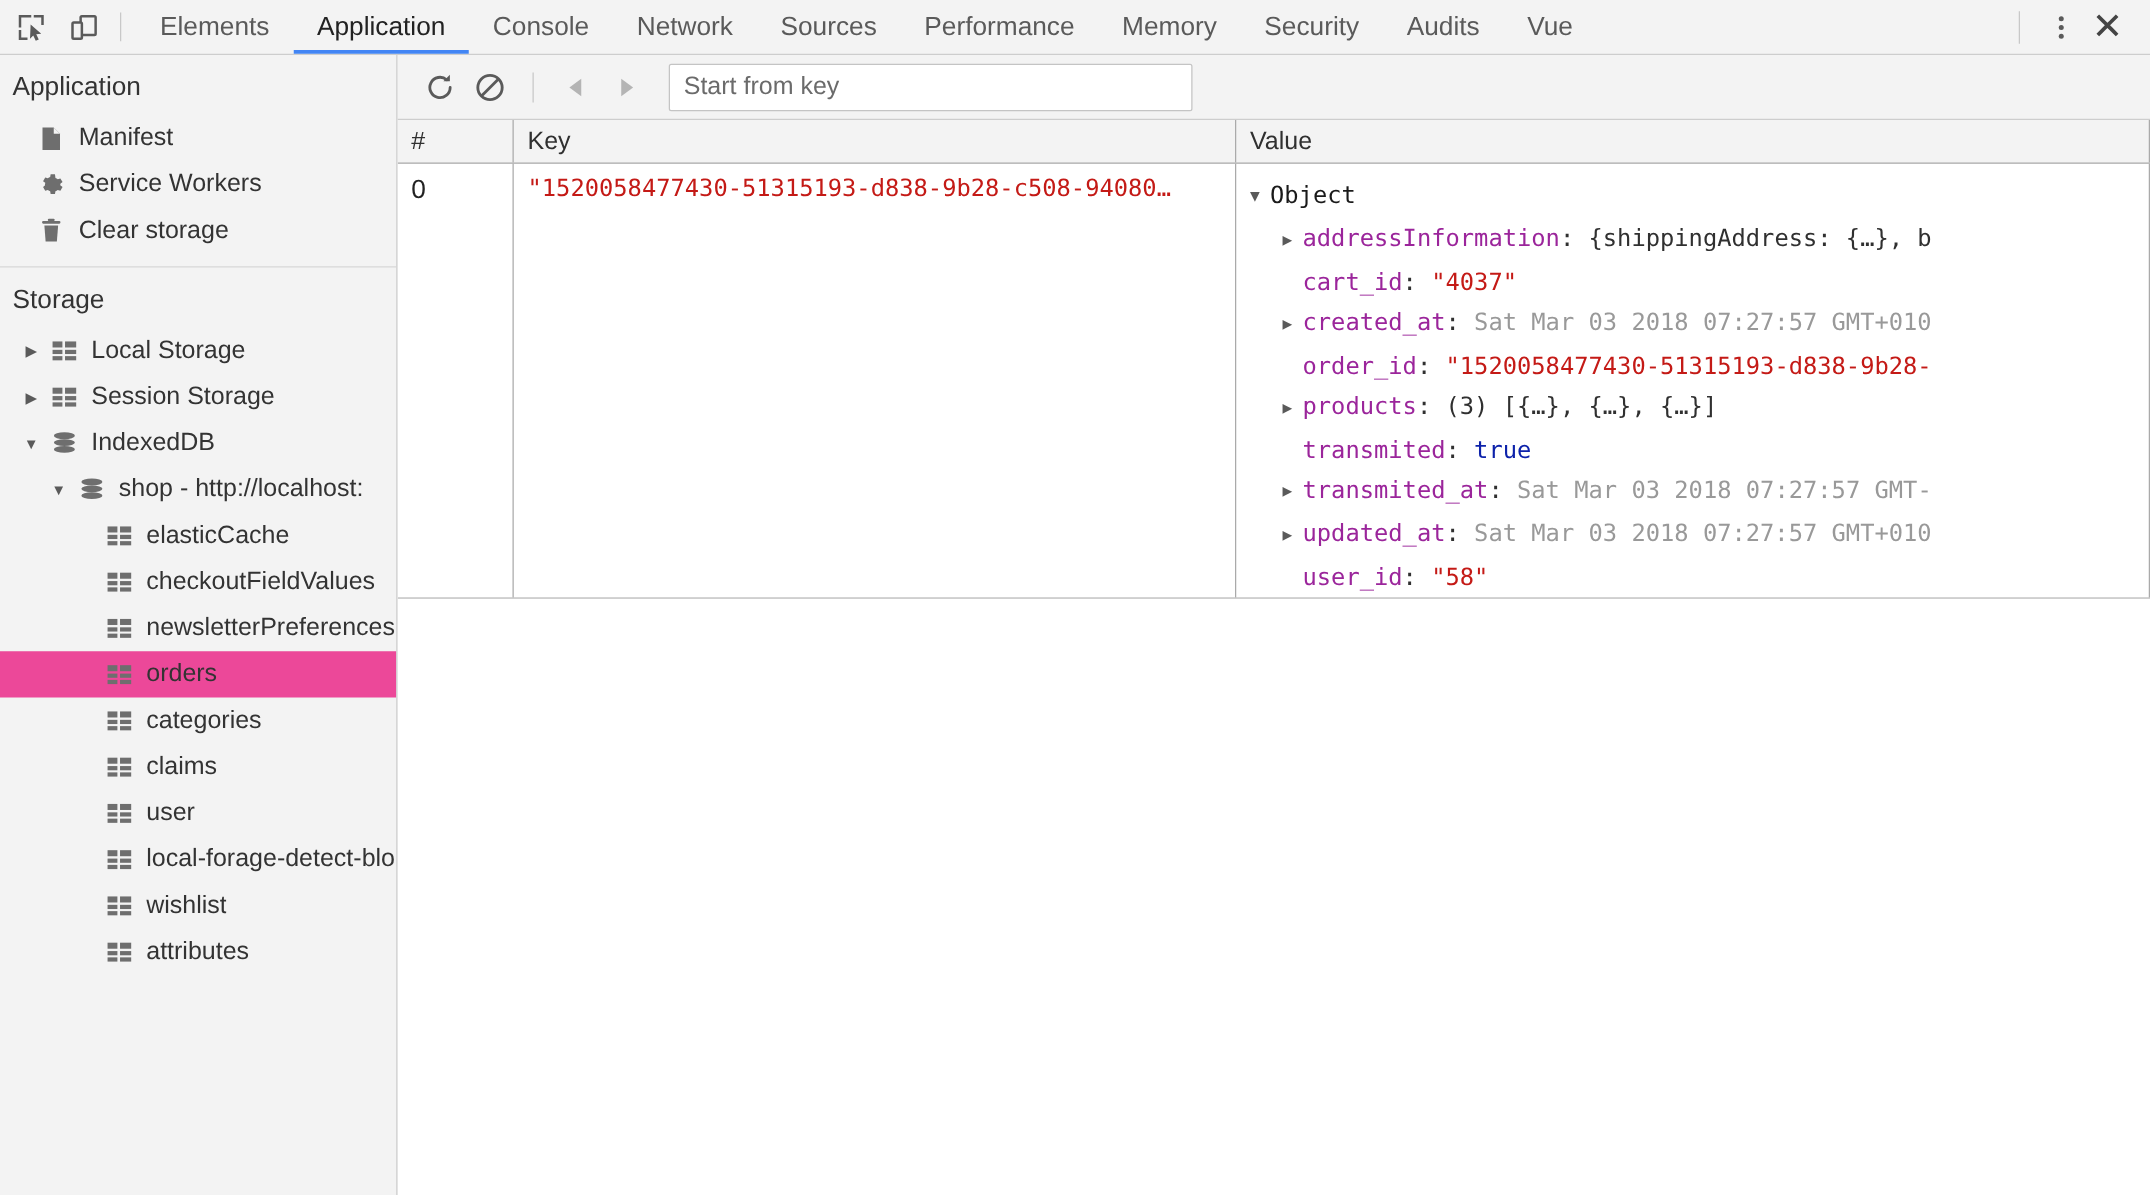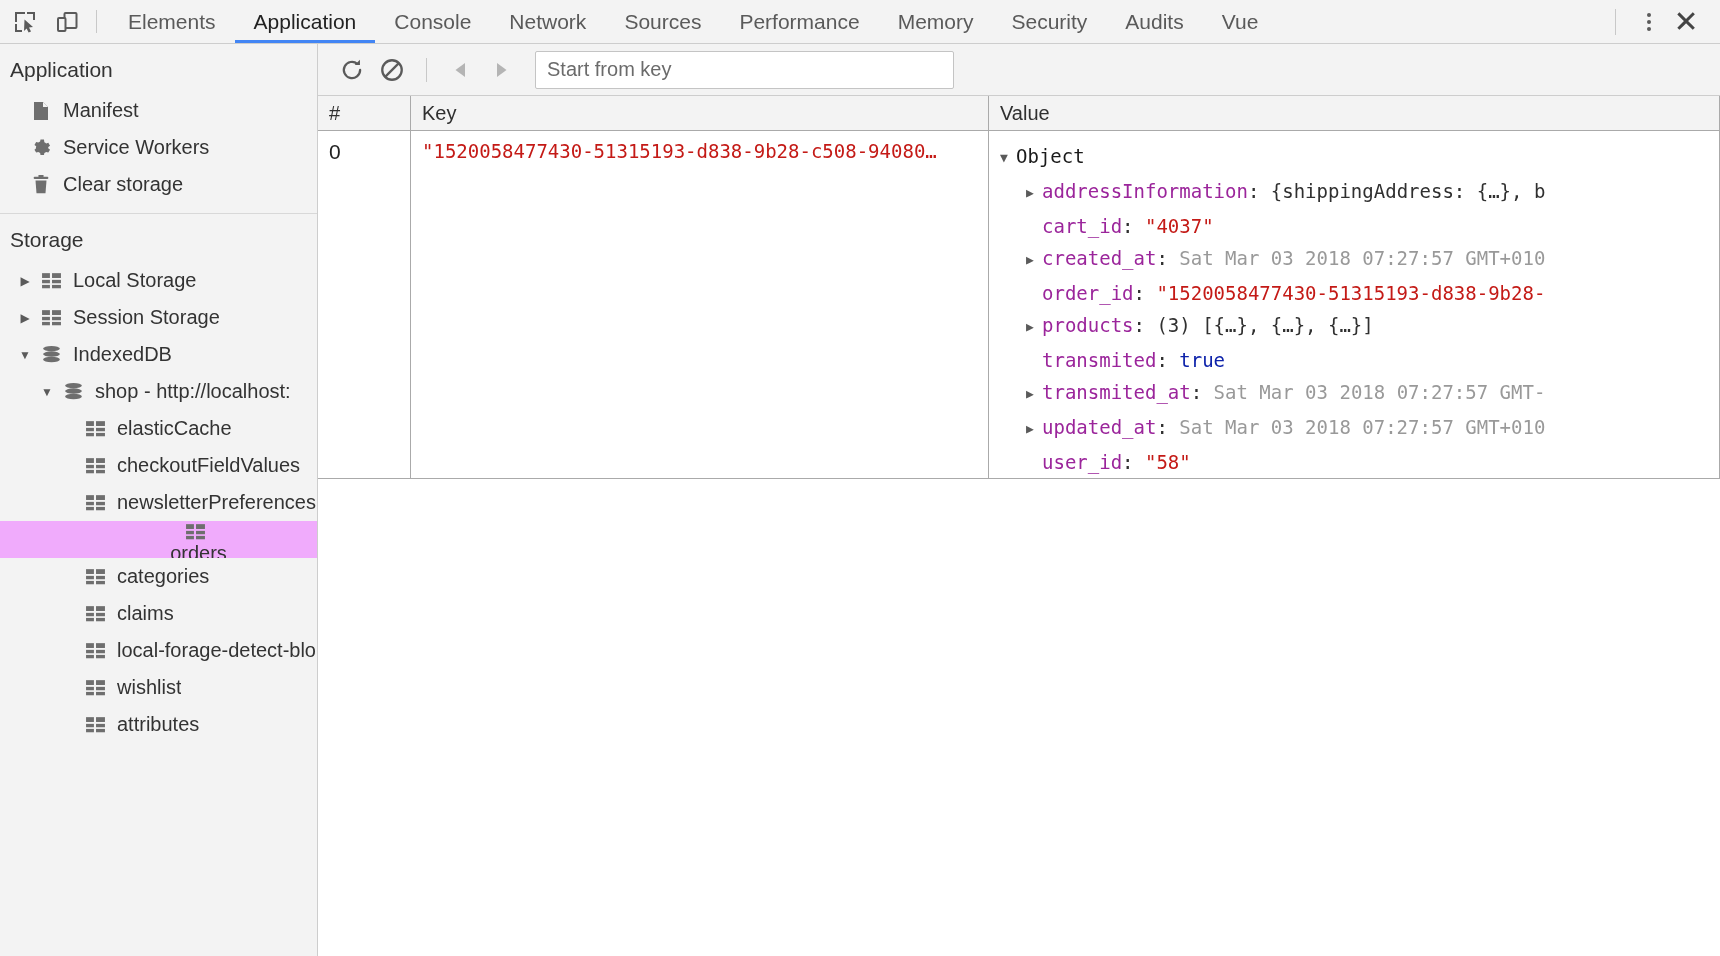--- a/index.html
+++ b/index.html
@@ -93,21 +93,21 @@
   .sb-item {
     display: flex;
     align-items: center;
     height: 37px;
     font-size: 20px;
     color: #333;
     cursor: pointer;
     white-space: nowrap;
     overflow: hidden;
   }
-  .sb-item.selected { background: #f0abfc; flex-direction: column; }
+  .sb-item.selected { background: #ec4899; }
   .sb-item .arrow {
     width: 22px; min-width: 22px;
     display: flex; align-items: center; justify-content: center;
     color: #5a5a5a; font-size: 12px;
   }
   .sb-item .icon {
     width: 30px; min-width: 30px;
     display: flex; align-items: center; justify-content: center;
     margin-right: 7px;
   }
@@ -454,20 +454,33 @@
           <span class="icon">
               <svg width="21" height="21" viewBox="0 0 20 20">
                 <rect x="1" y="3" width="7.5" height="4.6" fill="#6e6e6e"></rect>
                 <rect x="10.5" y="3" width="8.5" height="4.6" fill="#6e6e6e"></rect>
                 <rect x="1" y="9.4" width="7.5" height="3.2" fill="#6e6e6e"></rect>
                 <rect x="10.5" y="9.4" width="8.5" height="3.2" fill="#6e6e6e"></rect>
                 <rect x="1" y="14.2" width="7.5" height="3.2" fill="#6e6e6e"></rect>
                 <rect x="10.5" y="14.2" width="8.5" height="3.2" fill="#6e6e6e"></rect>
               </svg>
             </span>
+          <span class="label">user</span>
+        </div>
+        <div class="sb-item lvl3">
+          <span class="icon">
+              <svg width="21" height="21" viewBox="0 0 20 20">
+                <rect x="1" y="3" width="7.5" height="4.6" fill="#6e6e6e"></rect>
+                <rect x="10.5" y="3" width="8.5" height="4.6" fill="#6e6e6e"></rect>
+                <rect x="1" y="9.4" width="7.5" height="3.2" fill="#6e6e6e"></rect>
+                <rect x="10.5" y="9.4" width="8.5" height="3.2" fill="#6e6e6e"></rect>
+                <rect x="1" y="14.2" width="7.5" height="3.2" fill="#6e6e6e"></rect>
+                <rect x="10.5" y="14.2" width="8.5" height="3.2" fill="#6e6e6e"></rect>
+              </svg>
+            </span>
           <span class="label">local-forage-detect-blob-support</span>
         </div>
         <div class="sb-item lvl3">
           <span class="icon">
               <svg width="21" height="21" viewBox="0 0 20 20">
                 <rect x="1" y="3" width="7.5" height="4.6" fill="#6e6e6e"></rect>
                 <rect x="10.5" y="3" width="8.5" height="4.6" fill="#6e6e6e"></rect>
                 <rect x="1" y="9.4" width="7.5" height="3.2" fill="#6e6e6e"></rect>
                 <rect x="10.5" y="9.4" width="8.5" height="3.2" fill="#6e6e6e"></rect>
                 <rect x="1" y="14.2" width="7.5" height="3.2" fill="#6e6e6e"></rect>

